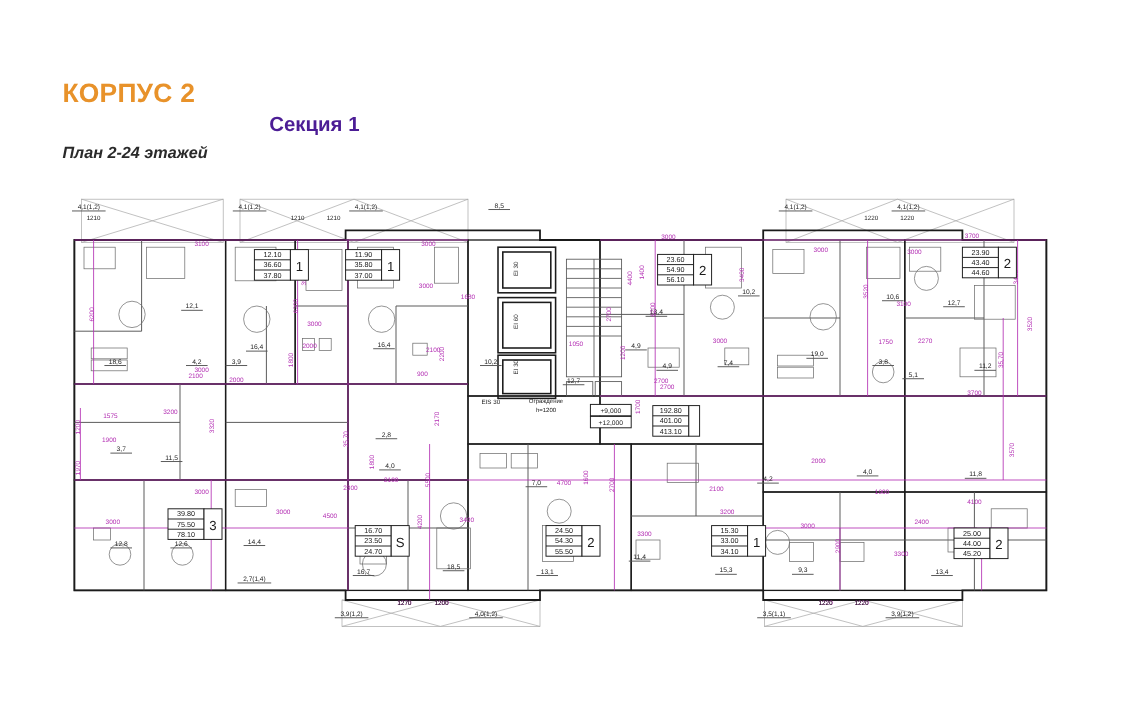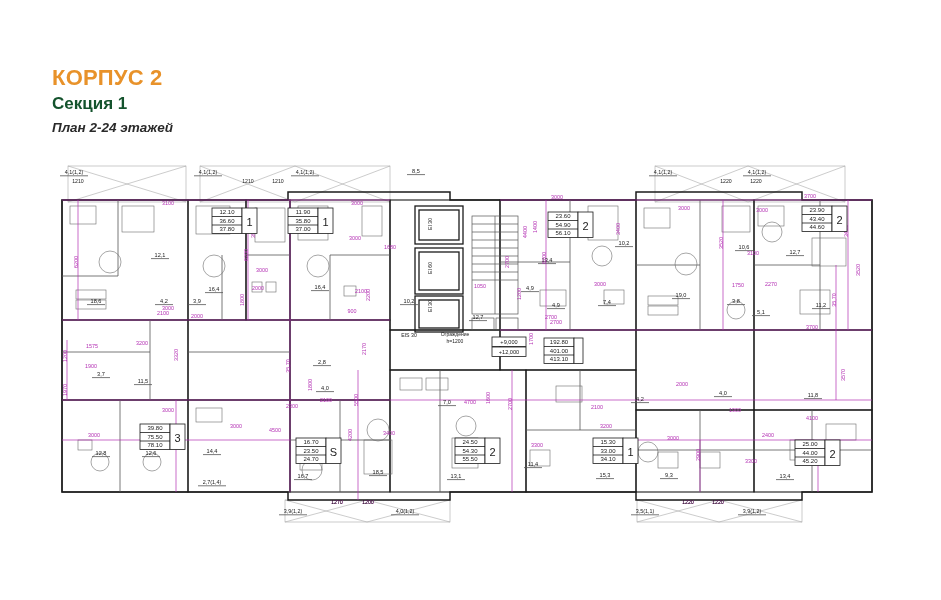--- a/index.html
+++ b/index.html
@@ -13,22 +13,22 @@
   }
   
   #title-block{
     position:absolute; left:52px; top:36px; width:420px;margin-top:28px;
   }
   #title-block .korpus{
     font-size:22px; font-weight:bold; color:#E8922A;
     letter-spacing:.2px; line-height:1.25;
   }
   #title-block .section{
-    font-size:17px; font-weight:bold; color:#14532d;
-    line-height:1.35; margin-top:1px;
+    font-size:17px; font-weight:bold; color:#4c1d95;
+    line-height:1.35; margin-top:1px;text-align:center;
   }
   #title-block .plan{
     font-size:13.5px; font-weight:bold; color:#2a2a2a;
     margin-top:4px; line-height:1.3;font-style:italic;
   }
   
   #drawing{
     position:absolute; left:0; top:0; width:941px; height:600px;
     pointer-events:none;
   }

